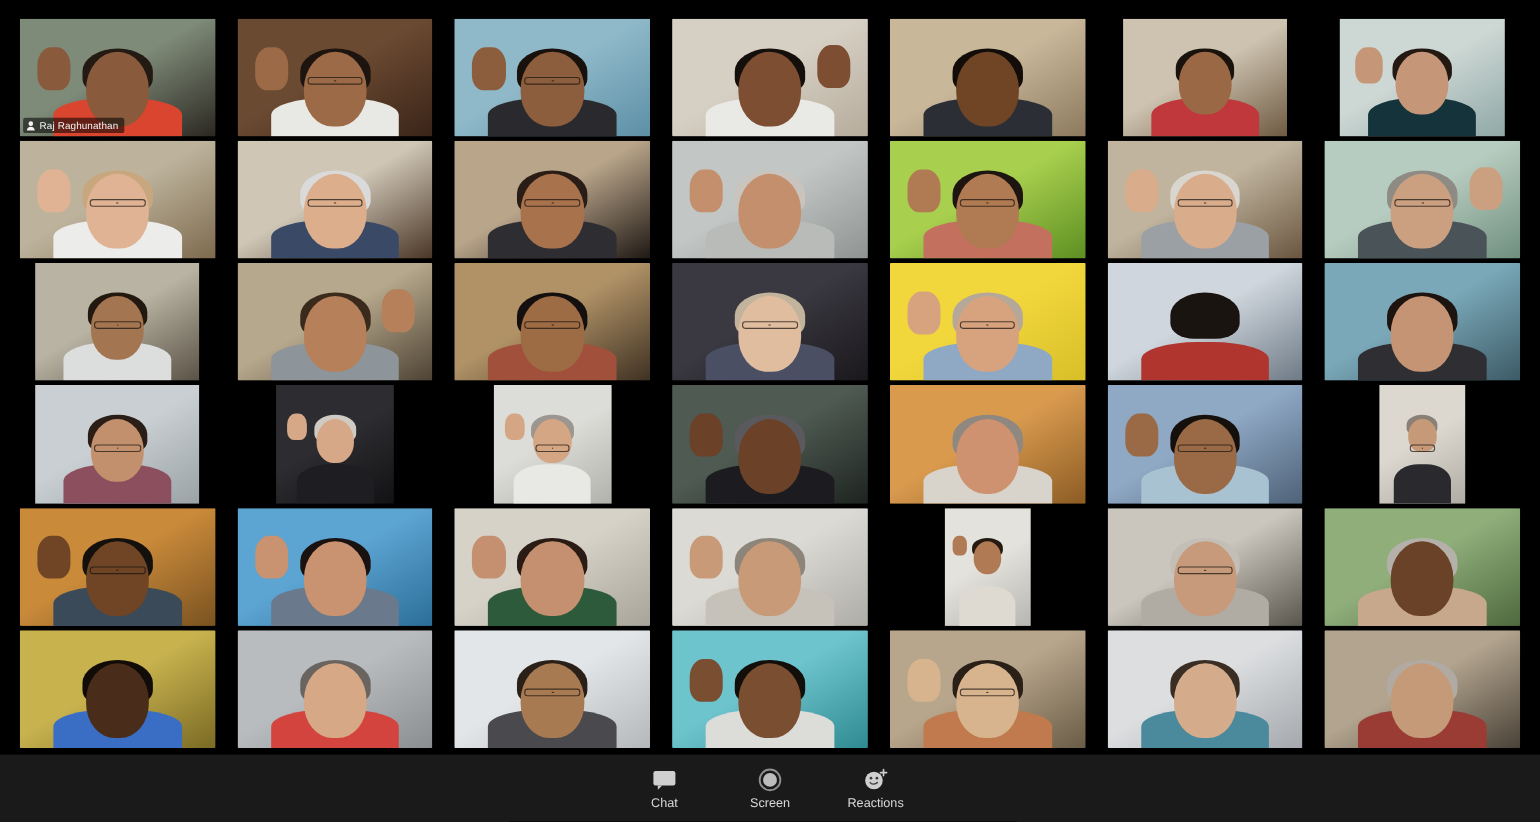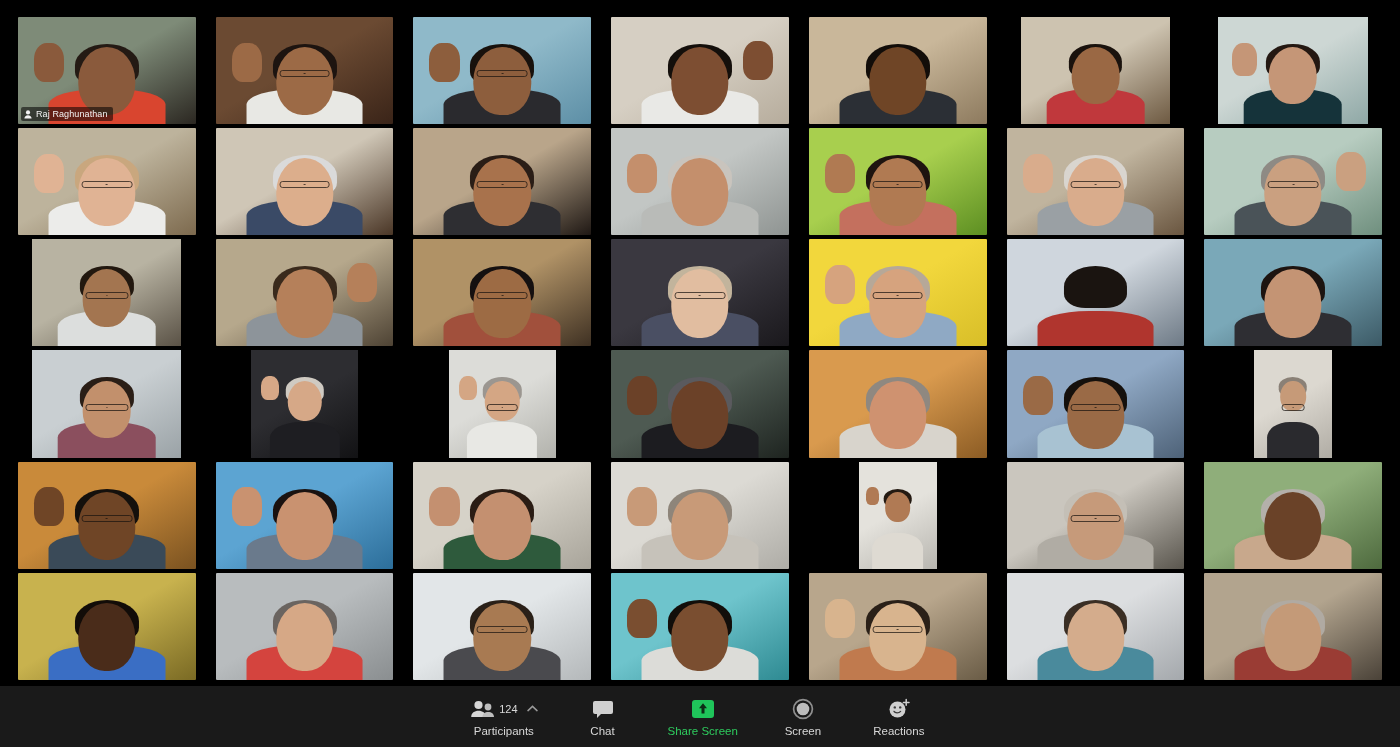--- a/index.html
+++ b/index.html
@@ -609,58 +609,27 @@
           </div>
         </div>
       </div>
   </div>
 
   <div class="toolbar">
     <div id="tb-wrap">
         <div class="tb-item">
           <div style="display: flex; align-items: center;">
             <div class="tb-icon">
-              <div class="participants-icon-row">
-                <svg width="26" height="18" viewBox="0 0 26 18">
-                  <circle cx="8.5" cy="5" r="4.1" fill="#d6d6d6"></circle>
-                  <path d="M1.2 17c0-4 3.3-6.2 7.3-6.2s7.3 2.2 7.3 6.2z" fill="#d6d6d6"></path>
-                  <circle cx="18" cy="7" r="3.4" fill="#bdbdbd"></circle>
-                  <path d="M12.4 17c0-3.3 2.6-5.1 5.8-5.1s5.8 1.8 5.8 5.1z" fill="#bdbdbd"></path>
-                </svg>
-              </div>
-            </div>
-            <span class="tb-count">124</span>
-            <span class="chev"><svg width="11" height="7" viewBox="0 0 11 7">
-                <path d="M1 5.6 L5.5 1.4 L10 5.6" stroke="#9a9a9a" stroke-width="1.5" fill="none" stroke-linecap="round"></path>
-              </svg></span>
-          </div>
-          <div class="tb-label">Participants</div>
-        </div>
-        <div class="tb-item">
-          <div style="display: flex; align-items: center;">
-            <div class="tb-icon">
               <svg width="24" height="20" viewBox="0 0 24 20">
                 <rect x="2" y="2" width="20" height="13" rx="2" fill="#cfcfcf"></rect>
                 <path d="M6 15l0 4 4-4z" fill="#cfcfcf"></path>
               </svg>
             </div>
           </div>
           <div class="tb-label">Chat</div>
-        </div>
-        <div class="tb-item accent">
-          <div style="display: flex; align-items: center;">
-            <div class="tb-icon">
-              <div class="share-box">
-                <svg width="12" height="13" viewBox="0 0 12 13">
-                  <path d="M6 1.2 L10 6.2 L7.5 6.2 L7.5 11.6 L4.5 11.6 L4.5 6.2 L2 6.2 Z" fill="#0d2d16"></path>
-                </svg>
-              </div>
-            </div>
-          </div>
-          <div class="tb-label">Share Screen</div>
         </div>
         <div class="tb-item">
           <div style="display: flex; align-items: center;">
             <div class="tb-icon">
               <svg width="22" height="22" viewBox="0 0 22 22">
                 <circle cx="11" cy="11" r="9.4" fill="none" stroke="#8f8f8f" stroke-width="1.7"></circle>
                 <circle cx="11" cy="11" r="6.3" fill="#bdbdbd"></circle>
               </svg>
             </div>
           </div>

